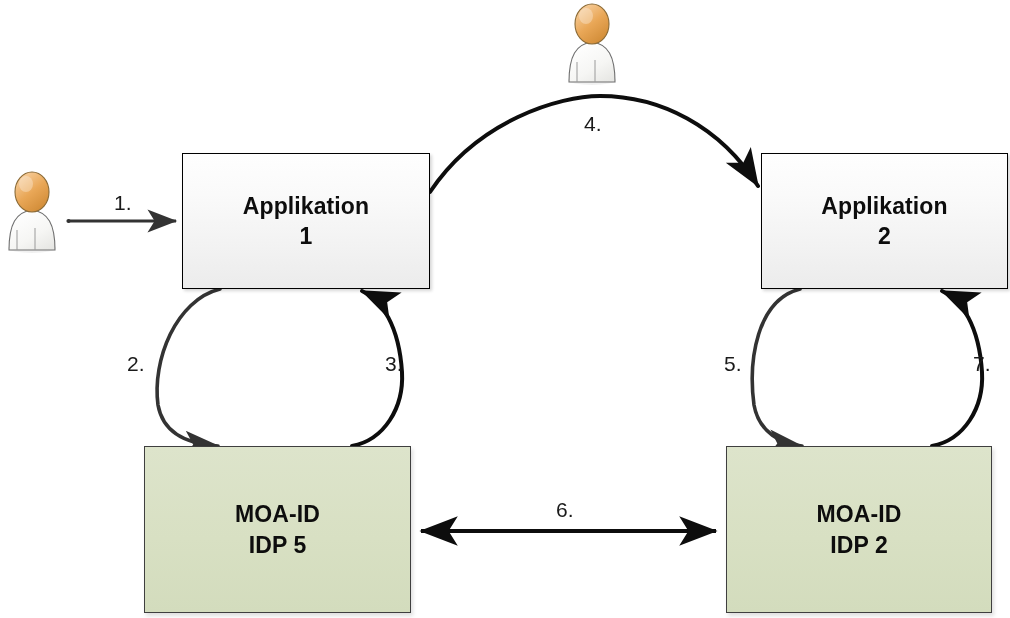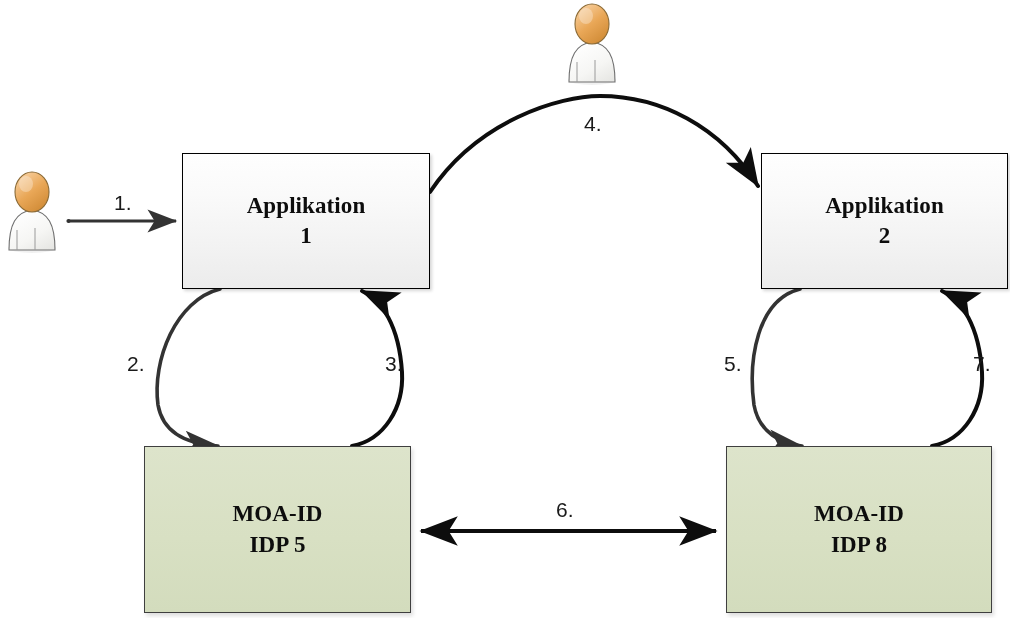--- a/index.html
+++ b/index.html
@@ -45,21 +45,20 @@
   }
   .idp-box {
     border: 1.6px solid #3f3f3f;
     background: linear-gradient(to bottom, #dde4cb 0%, #d8e0c3 55%, #d3dcbd 100%);
     box-shadow: 2px 3px 4px rgba(0,0,0,0.13);
     text-align: center;
   }
   .node-box .line1, .node-box .line2 {
     display: block;
     white-space: nowrap;
-    font-family: Liberation Serif, serif;
   }
   .edge-label {
     position: absolute;
     font-family: "Liberation Sans", sans-serif;
     font-weight: normal;
     font-size: 21px;
     color: #1a1a1a;
     white-space: nowrap;
   }
   .person {
@@ -156,21 +155,21 @@
     <span class="line2">2</span>
   </div>
 
   <div class="node-box idp-box" style="left:144px; top:446px; width:267px; height:167px;">
     <span class="line1">MOA-ID</span>
     <span class="line2">IDP 5</span>
   </div>
 
   <div class="node-box idp-box" style="left:726px; top:446px; width:266px; height:167px;">
     <span class="line1">MOA-ID</span>
-    <span class="line2">IDP 8</span>
+    <span class="line2">IDP 2</span>
   </div>
 
   <div class="edge-label" style="left:114px; top:191px;">1.</div>
   <div class="edge-label" style="left:127px; top:352px;">2.</div>
   <div class="edge-label" style="left:385px; top:352px;">3.</div>
   <div class="edge-label" style="left:584px; top:112px;">4.</div>
   <div class="edge-label" style="left:724px; top:352px;">5.</div>
   <div class="edge-label" style="left:556px; top:498px;">6.</div>
   <div class="edge-label" style="left:973px; top:352px;">7.</div>
 

